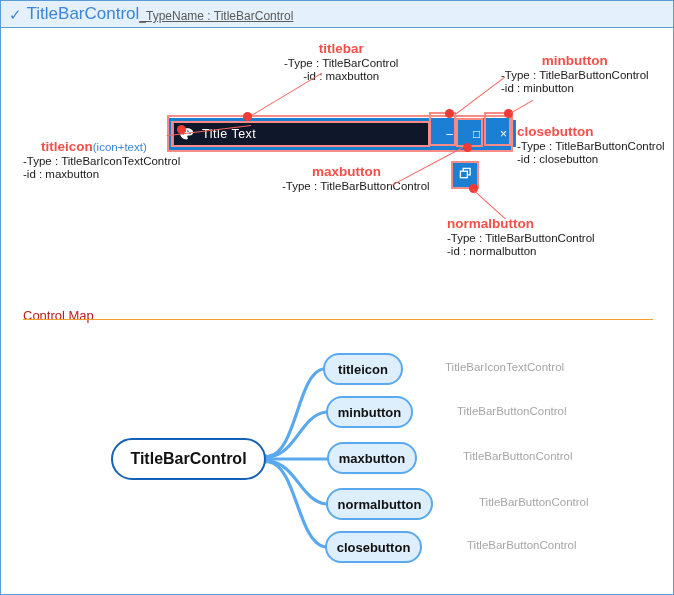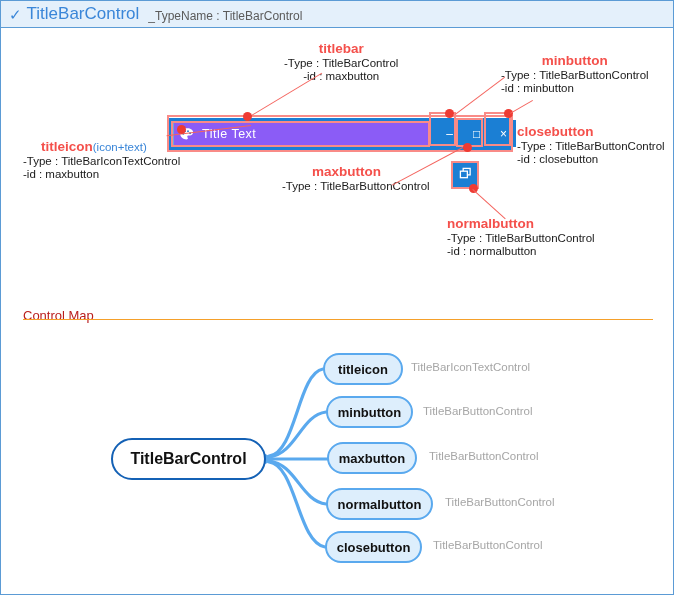--- a/index.html
+++ b/index.html
@@ -40,23 +40,23 @@
     margin-right: 5px;
   }
   #header-title {
     color: #3a86d8;
     font-size: 17px;
     letter-spacing: 0px;
   }
   #header-type {
     color: #5a5a5a;
     font-size: 12px;
-    margin-left: 9px;
     position: relative;
     top: 2px;
+    text-decoration: underline;
   }
 
   
   .ann {
     position: absolute;
     font-size: 11.5px;
     color: #1a1a1a;
     white-space: nowrap;
     line-height: 13px;
   }
@@ -91,21 +91,21 @@
     background: #1b7fd4;
     display: flex;
     align-items: center;
     box-sizing: border-box;
   }
   #titleicon-box {
     position: absolute;
     left: 4px; top: 3px;
     width: 256px;
     height: 26px;
-    background: #8b5cf6;
+    background: #0f172a;
     display: flex;
     align-items: center;
     box-sizing: border-box;
     border: 1px solid #6ea9dd;
   }
   #palette-icon {
     width: 15px; height: 15px;
     margin-left: 5px;
     position: relative;
   }
@@ -203,20 +203,21 @@
     height: 42px;
     left: 110px;
     top: 437px;
     width: 155px;
   }
   .typelabel {
     position: absolute;
     color: #a6a6a6;
     font-size: 11.5px;
     white-space: nowrap;
+    margin-left: 34px;
   }
 </style>
 </head>
 <body>
 
 <div id="page">
 
   <div id="header">
     <span id="check">✓</span>
     <span id="header-title">TitleBarControl</span>

